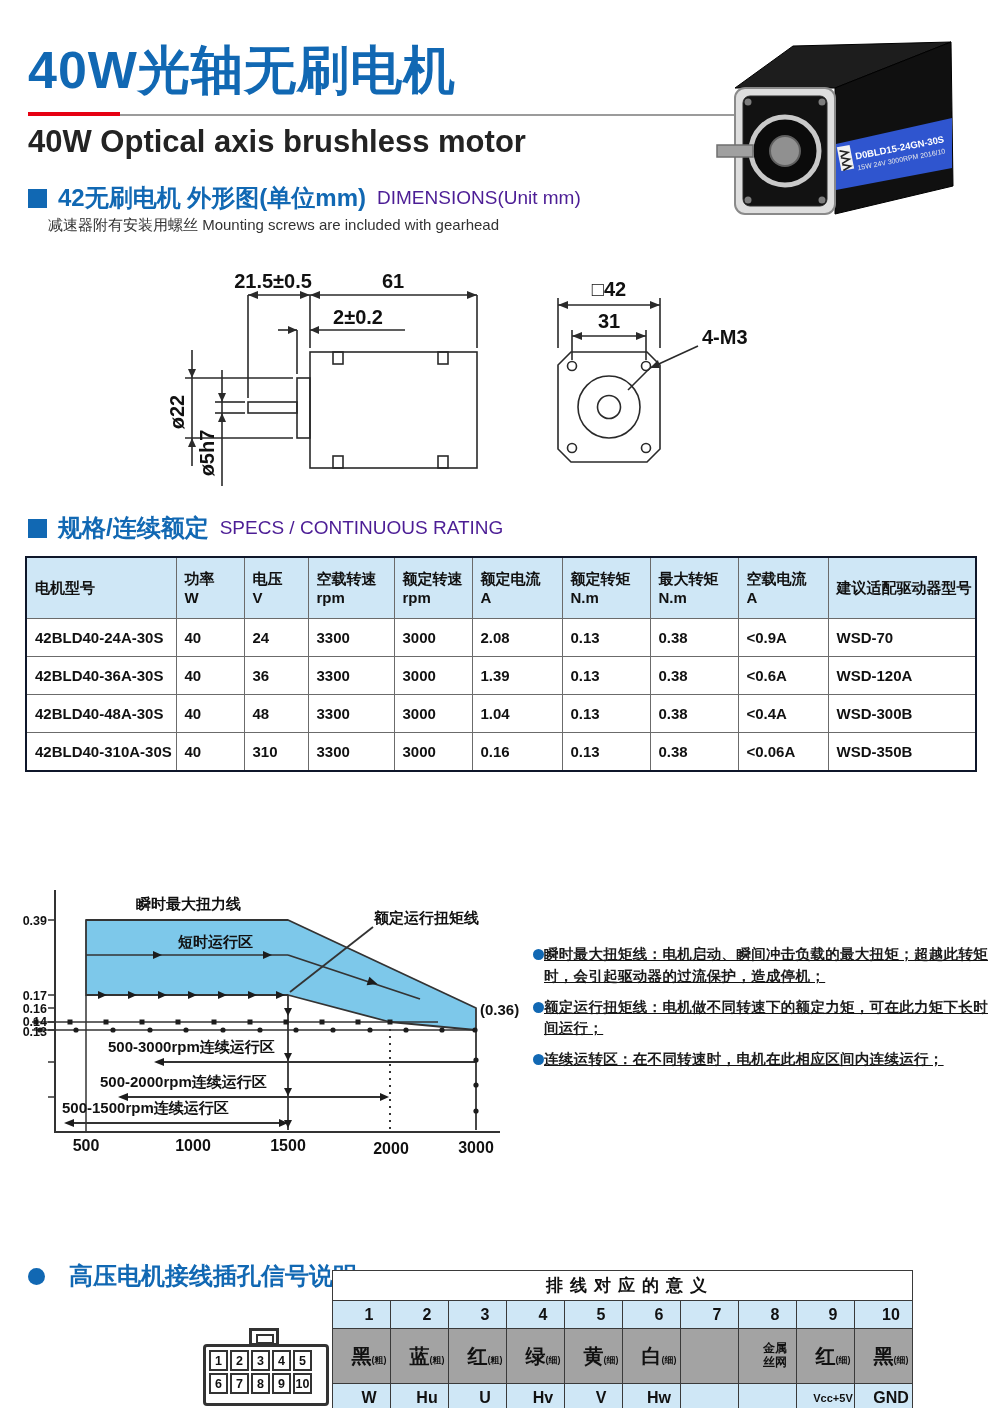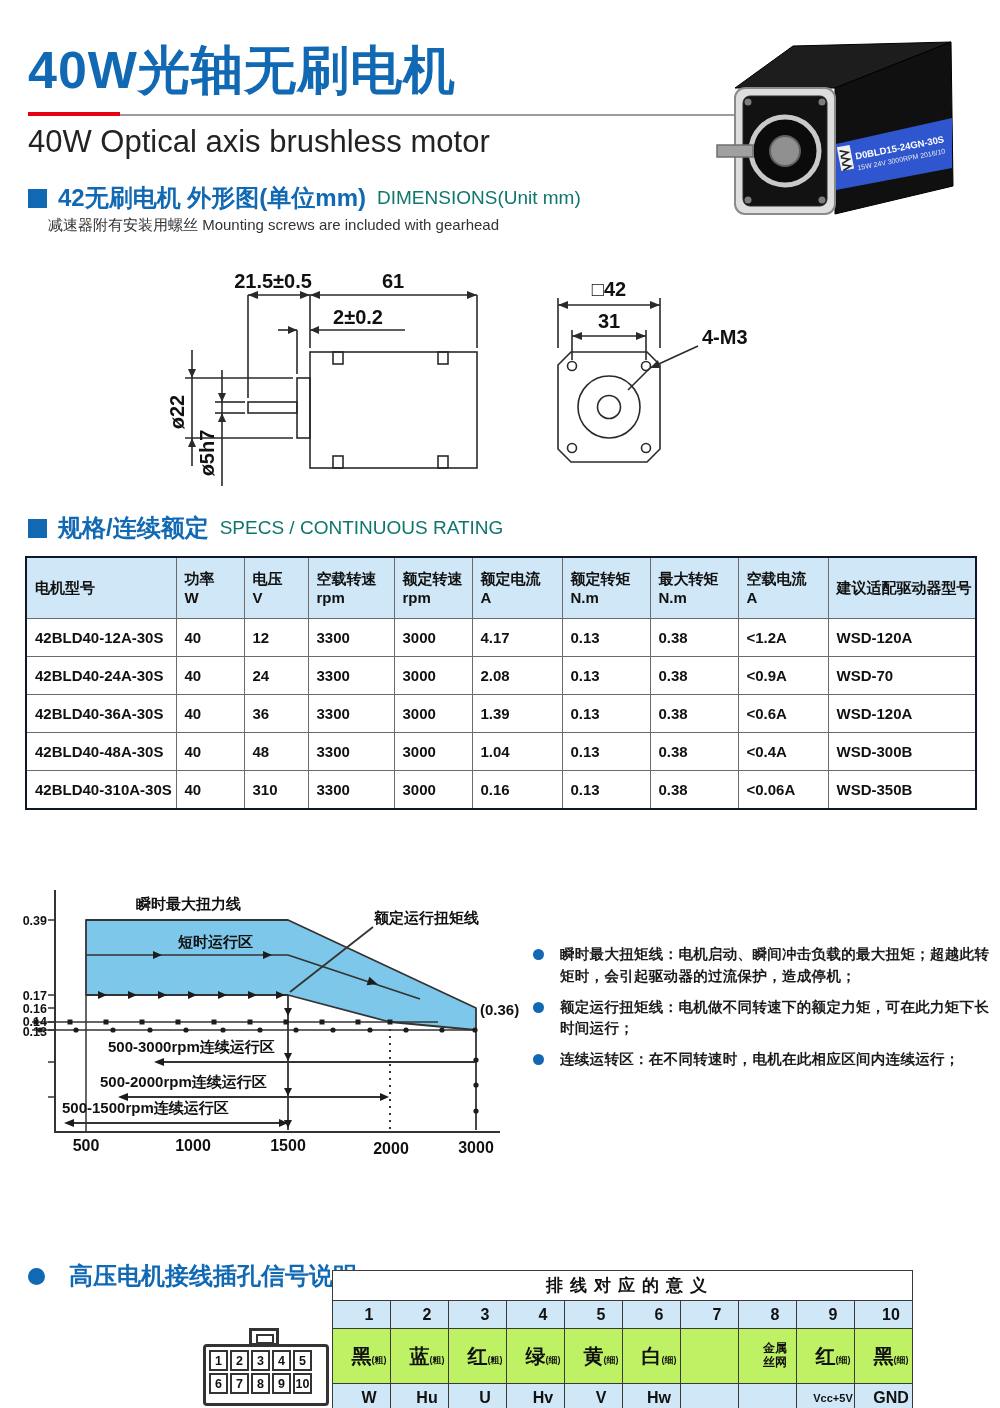--- a/index.html
+++ b/index.html
@@ -4,49 +4,49 @@
 <style>
   html,body{margin:0;padding:0;background:#fff;}
   #page{position:relative;width:997px;height:1408px;background:#ffffff;
         font-family:"Liberation Sans","DejaVu Sans",sans-serif;overflow:hidden;color:#111;}
   .abs{position:absolute;}
 
   
   .main-title{left:28px;top:36px;font-size:52px;font-weight:900;color:#1168b3;letter-spacing:1px;}
   .rule-red{left:28px;top:112px;width:92px;height:4px;background:#e60012;}
   .rule-gray{left:120px;top:114px;width:626px;height:2px;background:#9b9b9b;}
-  .sub-title{left:28px;top:124px;font-size:31px;font-weight:400;color:#232323;}
+  .sub-title{left:28px;top:124px;font-size:31px;font-weight:700;color:#232323;}
 
   
   .sec{display:flex;align-items:center;gap:11px;}
   .sq-bullet{width:19px;height:19px;background:#1168b3;flex:0 0 auto;}
   .dot-bullet{width:17px;height:17px;border-radius:50%;background:#1168b3;flex:0 0 auto;}
   .sec-cn{font-size:24px;font-weight:800;color:#1168b3;}
-  .sec-en{font-size:19px;font-weight:500;color:#0f766e;}
+  .sec-en{font-size:19px;font-weight:500;color:#4c1d95;}
   .sec-note{font-size:15px;font-weight:400;color:#333;}
   .sec-en2{font-size:17px;font-weight:600;color:#2a2a2a;}
 
   
   .specs{border-collapse:collapse;table-layout:fixed;width:950px;border:2px solid #0f172a;}
   .specs th,.specs td{border:1px solid #6b6b6b;padding:3px 8px;text-align:left;
        font-size:15px;color:#111;overflow:hidden;white-space:nowrap;}
   .specs thead th{background:#cfe7f6;font-weight:700;height:54px;vertical-align:middle;line-height:1.3;}
   .specs tbody td{height:31px;font-weight:600;}
 
   
-  .note{display:flex;gap:16px;margin-bottom:9px;}
+  .note{display:flex;gap:0;margin-bottom:9px;text-decoration:underline;}
   .note .dot{width:11px;height:11px;border-radius:50%;background:#1168b3;margin-top:5px;flex:0 0 auto;}
   .note .txt{font-size:14.5px;font-weight:700;color:#1b1b1b;line-height:1.5;letter-spacing:.3px;}
 
   
   .wiring{border-collapse:collapse;table-layout:fixed;}
   .wiring td{border:1.5px solid #3a3a3a;text-align:center;width:40px;vertical-align:middle;padding-left:16px;}
   .wt-title td{font-size:17px;font-weight:700;letter-spacing:7px;height:27px;background:#fff;}
   .wt-pins td{background:#cfe7f6;font-weight:700;font-size:16px;height:25px;}
-  .wt-colors td{background:#bef264;height:52px;}
+  .wt-colors td{background:#a3a3a3;height:52px;}
   .wt-signals td{background:#cfe7f6;font-weight:700;font-size:16px;height:26px;}
   .cmain{font-size:20px;font-weight:700;}
   .csub{font-size:9px;font-weight:700;}
   .metal{font-size:12px;font-weight:700;line-height:1.15;}
   .wt-signals td.small{font-size:11px;}
 
   
   .connector{left:203px;top:1328px;width:140px;height:78px;}
   .conn-clip{position:absolute;left:46px;top:0;width:30px;height:18px;border:3px solid #333;background:#fff;box-sizing:border-box;}
   .conn-clip:after{content:"";position:absolute;left:4px;top:3px;width:14px;height:6px;border:2px solid #333;}
@@ -229,32 +229,20 @@
           <th>
             <div>空载电流</div>
             <div>A</div>
           </th>
           <th>
             <div>建议适配驱动器型号</div>
           </th>
         </tr>
       </thead>
     <tbody>
-        <tr>
-          <td>42BLD40-12A-30S</td>
-          <td>40</td>
-          <td>12</td>
-          <td>3300</td>
-          <td>3000</td>
-          <td>4.17</td>
-          <td>0.13</td>
-          <td>0.38</td>
-          <td>&lt;1.2A</td>
-          <td>WSD-120A</td>
-        </tr>
         <tr>
           <td>42BLD40-24A-30S</td>
           <td>40</td>
           <td>24</td>
           <td>3300</td>
           <td>3000</td>
           <td>2.08</td>
           <td>0.13</td>
           <td>0.38</td>
           <td>&lt;0.9A</td>

